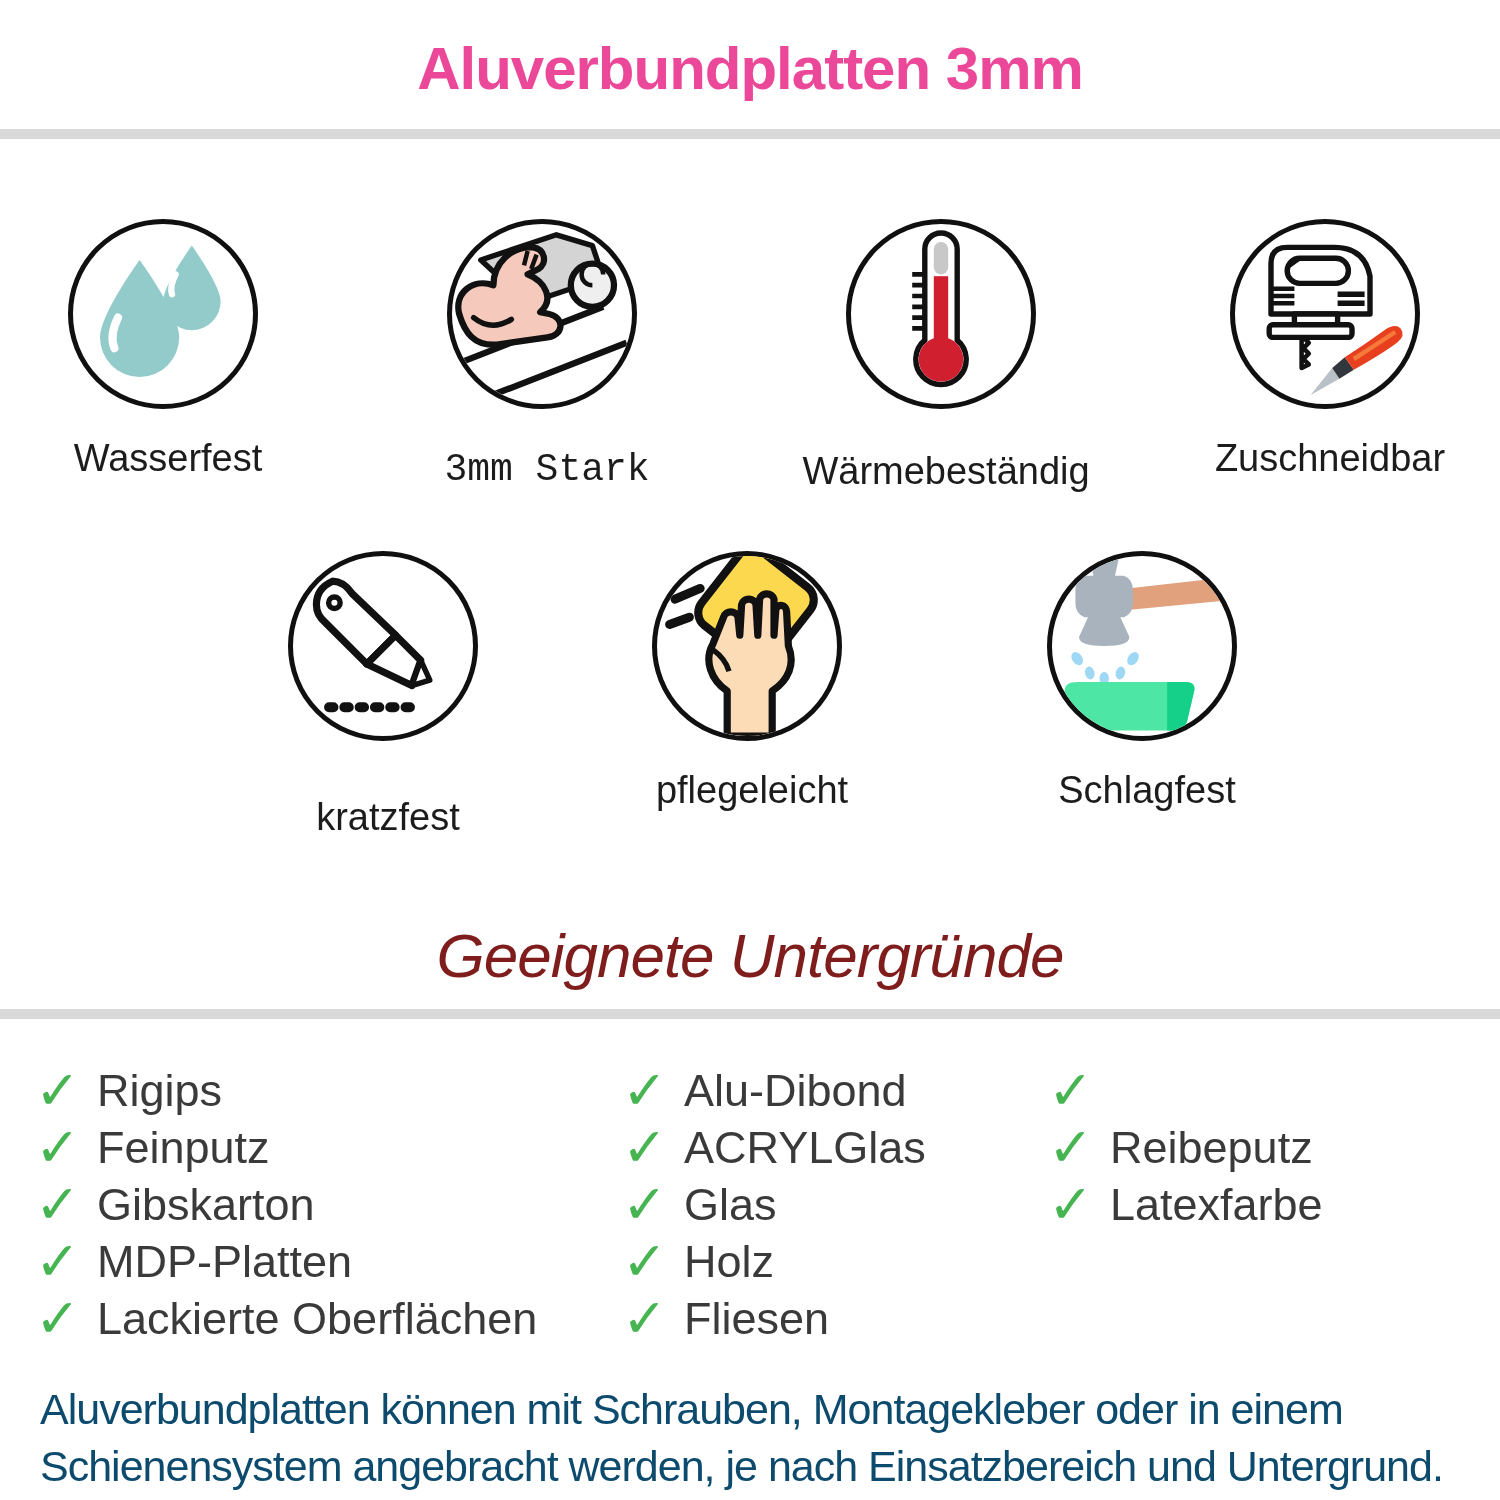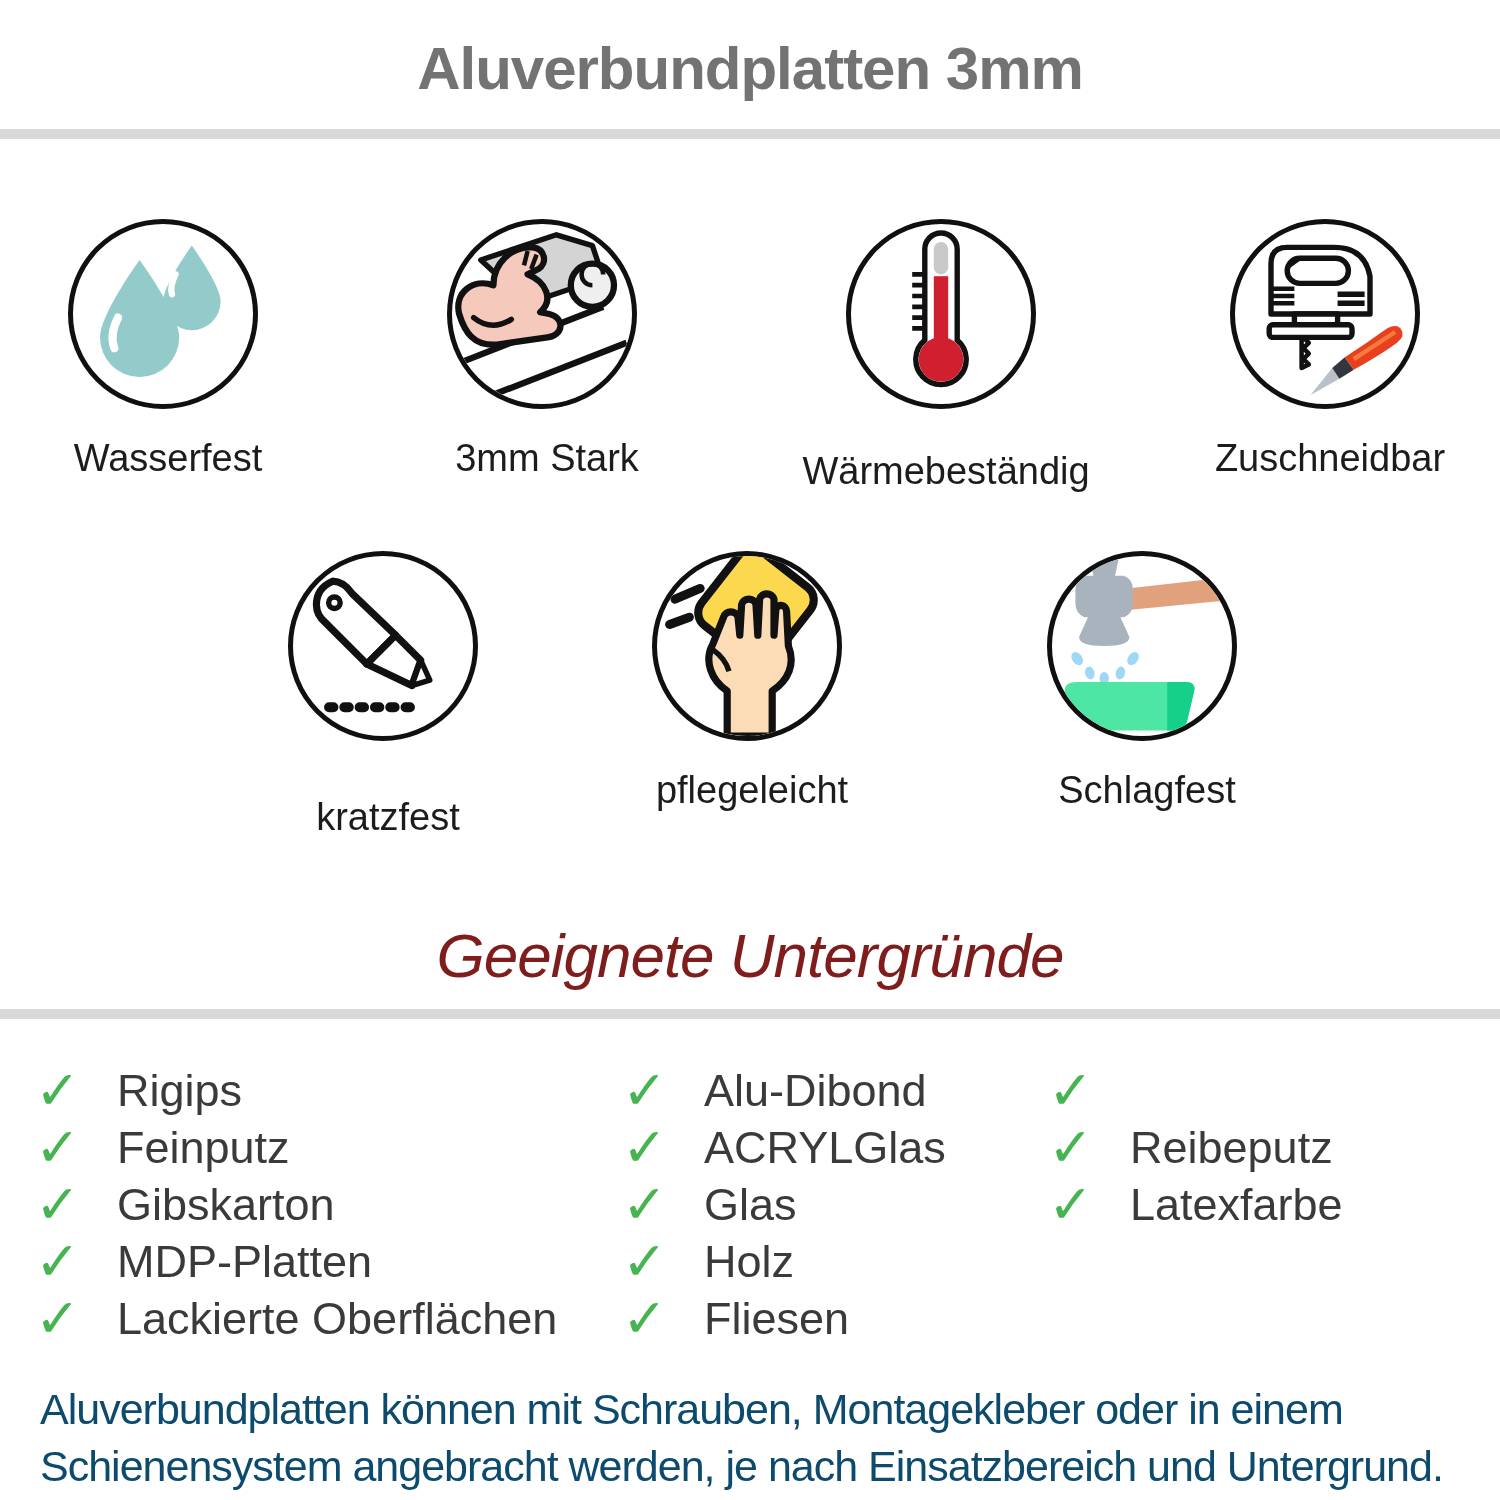--- a/index.html
+++ b/index.html
@@ -1,40 +1,40 @@
 <!DOCTYPE html>
 <html><head>
 <meta charset="utf-8">
 <style>
   html,body{margin:0;padding:0;background:#ffffff;}
   .canvas{position:relative;width:1500px;height:1500px;background:#fff;overflow:hidden;
           font-family:"Liberation Sans",sans-serif;}
   .title1{position:absolute;top:34px;left:0;width:100%;text-align:center;
-          font-size:60px;font-weight:700;letter-spacing:-1px;color:#737373;}
+          font-size:60px;font-weight:700;letter-spacing:-1px;color:#ec4899;}
   .title2{position:absolute;top:920px;left:0;width:100%;text-align:center;
           font-size:62px;font-weight:400;letter-spacing:-1px;color:#7f1d1d;font-style:italic;}
   .bar{position:absolute;left:0;width:100%;height:10px;background:#d9d9d9;}
   .bar1{top:129px;}
   .bar2{top:1009px;}
   .fc{position:absolute;width:190px;height:190px;box-sizing:border-box;border:5px solid #101010;
       border-radius:50%;background:#fff;overflow:hidden;}
   .fc svg{width:100%;height:100%;display:block;}
   .p1{left:68px;top:219px;}  .p2{left:447px;top:219px;}
   .p3{left:846px;top:219px;} .p4{left:1230px;top:219px;}
   .p5{left:288px;top:551px;} .p6{left:652px;top:551px;} .p7{left:1047px;top:551px;}
   .fl{position:absolute;width:380px;text-align:center;font-size:38px;color:#1c1c1c;}
-  .l1{left:-22px;top:437px;} .l2{left:357px;top:437px;}
+  .l1{left:-22px;top:437px;} .l2{left:357px;top:448px;font-family:Liberation Mono, monospace;}
   .l3{left:756px;top:450px;} .l4{left:1140px;top:437px;}
   .l5{left:198px;top:796px;} .l6{left:562px;top:769px;} .l7{left:957px;top:769px;}
   .col{position:absolute;top:1062px;}
   .c1{left:35px;} .c2{left:622px;} .c3{left:1048px;}
   .li{display:flex;align-items:center;height:57px;}
   .chk{width:62px;flex:0 0 62px;font-size:54px;line-height:1;font-weight:700;color:#46b450;
        font-family:"DejaVu Sans",sans-serif;}
-  .lt{margin-left:20px;font-size:45px;color:#3a3a3a;white-space:nowrap;}
+  .lt{font-size:45px;color:#3a3a3a;white-space:nowrap;}
   .footer{position:absolute;left:40px;top:1381px;font-size:43px;line-height:57px;
           letter-spacing:-1px;color:#0c4a6e;}
 </style>
 </head>
 <body>
 
 <div class="canvas">
 
   <div class="title1">Aluverbundplatten 3mm</div>
   <div class="bar bar1"></div>

